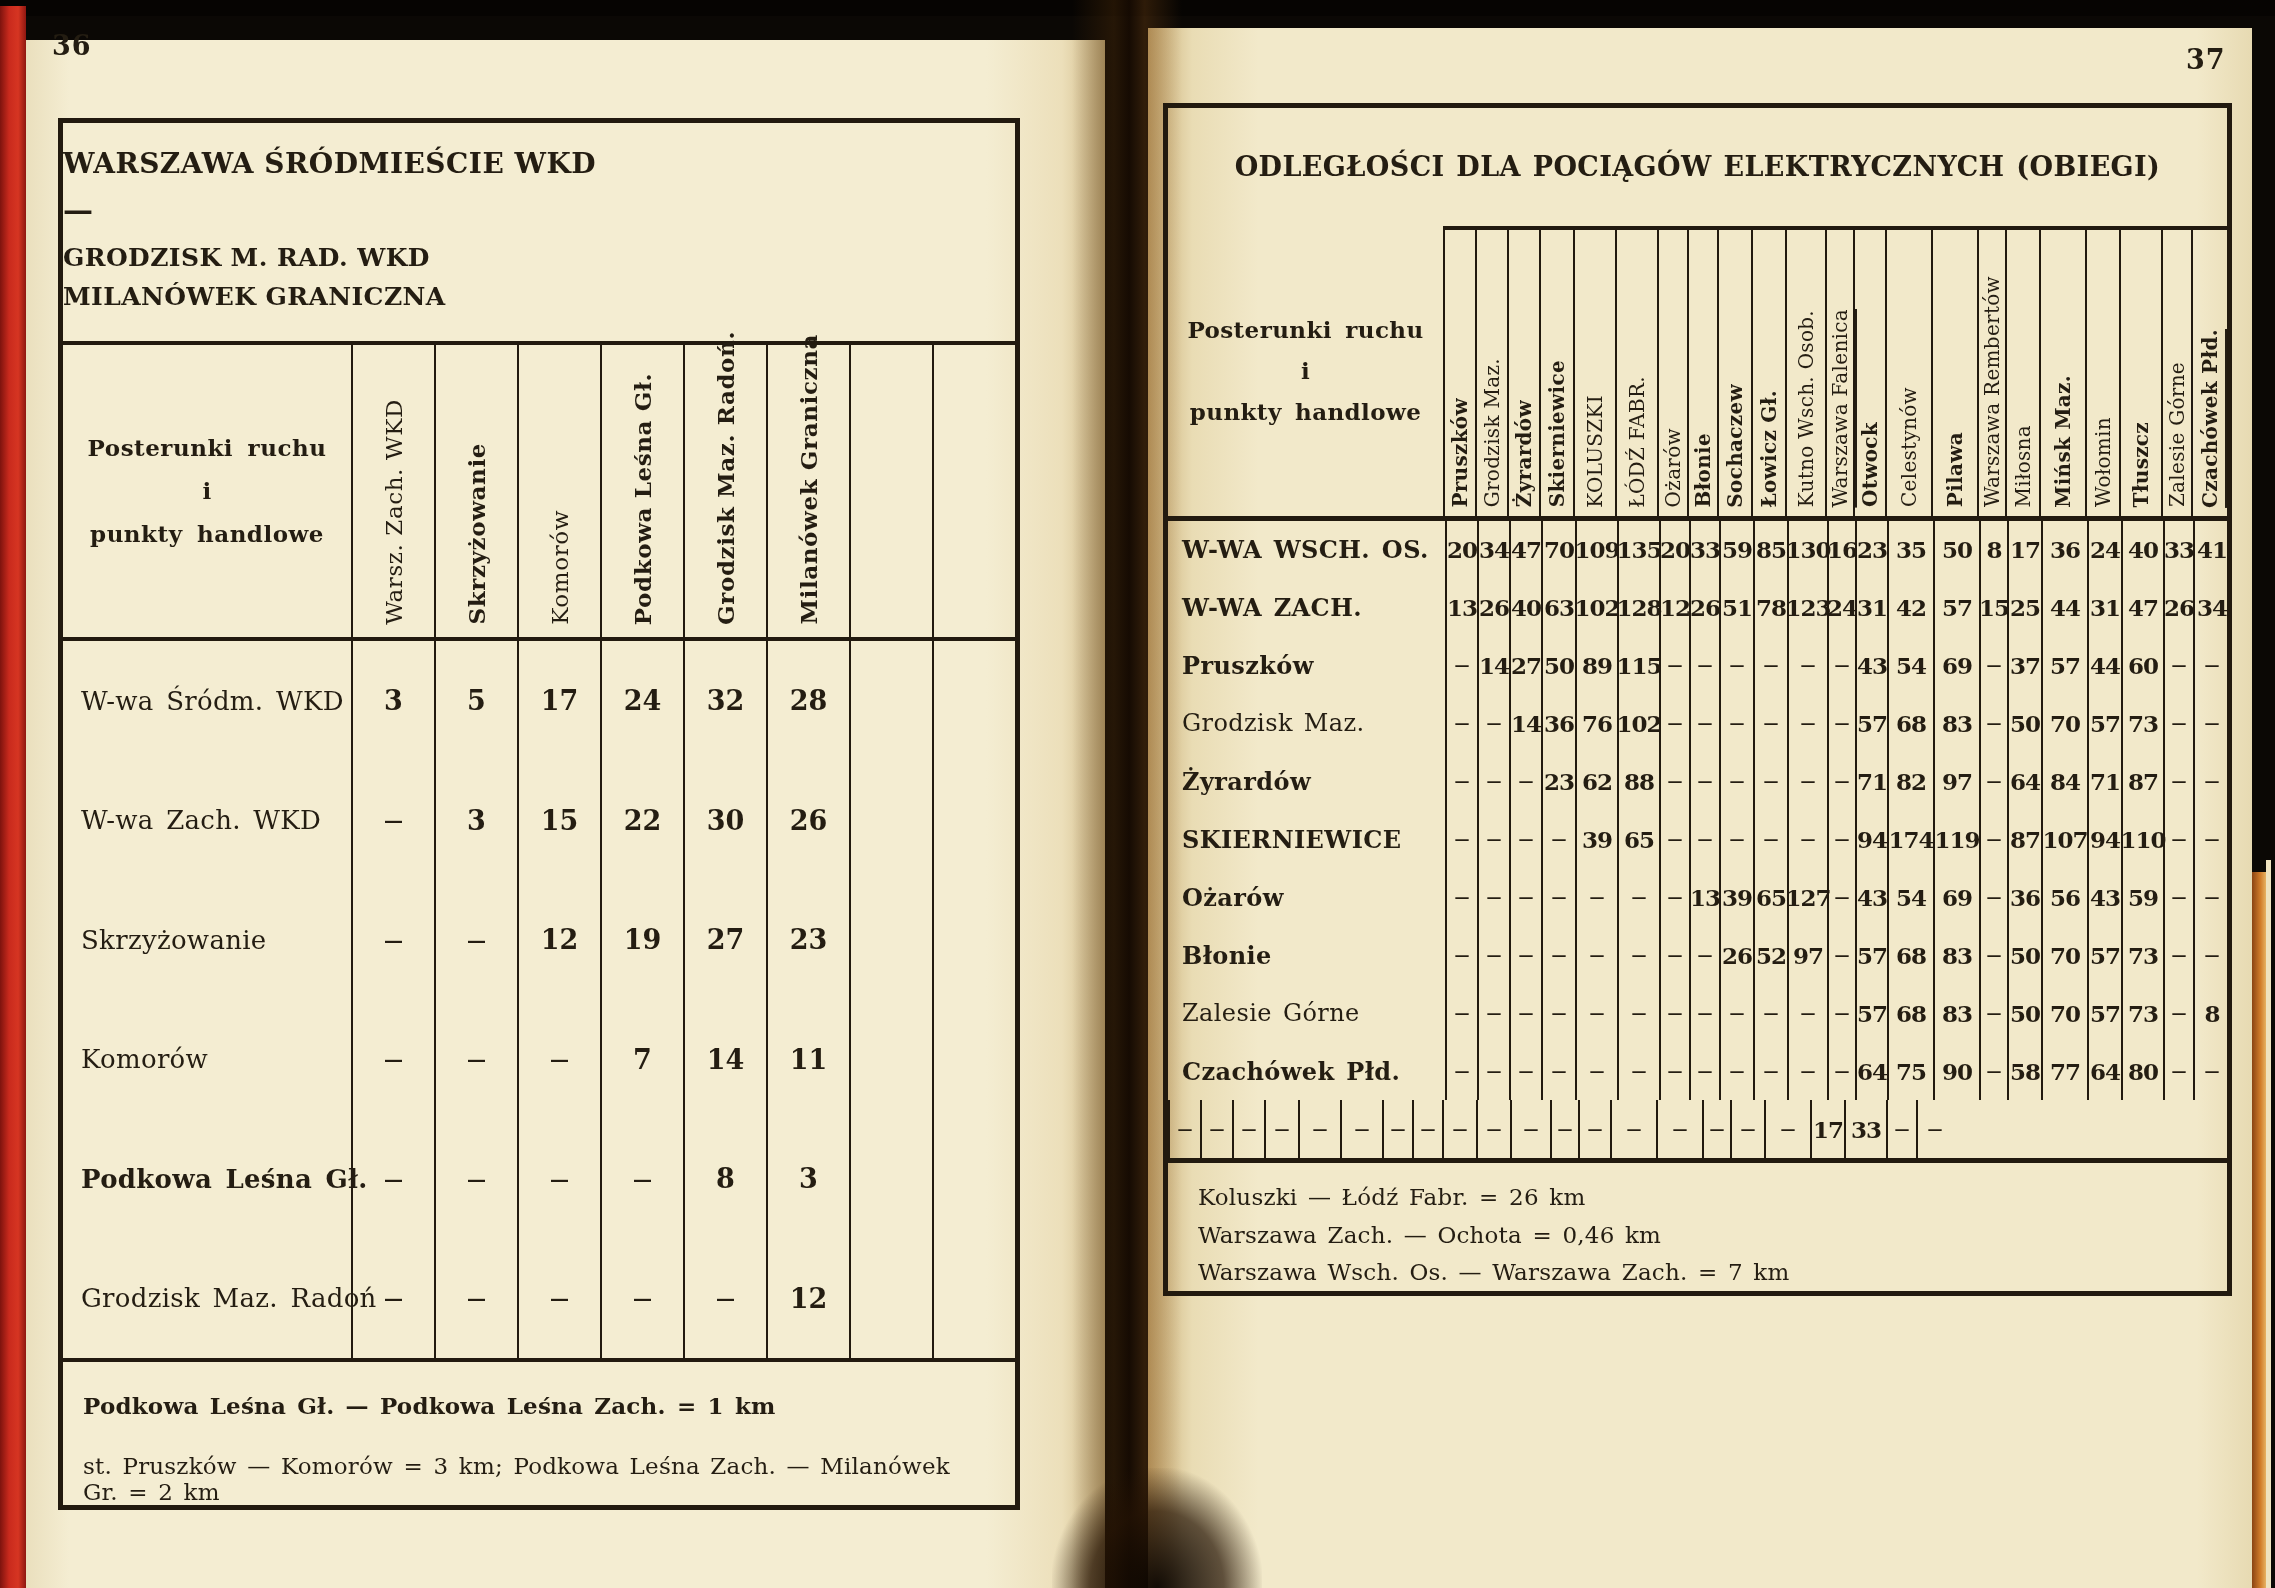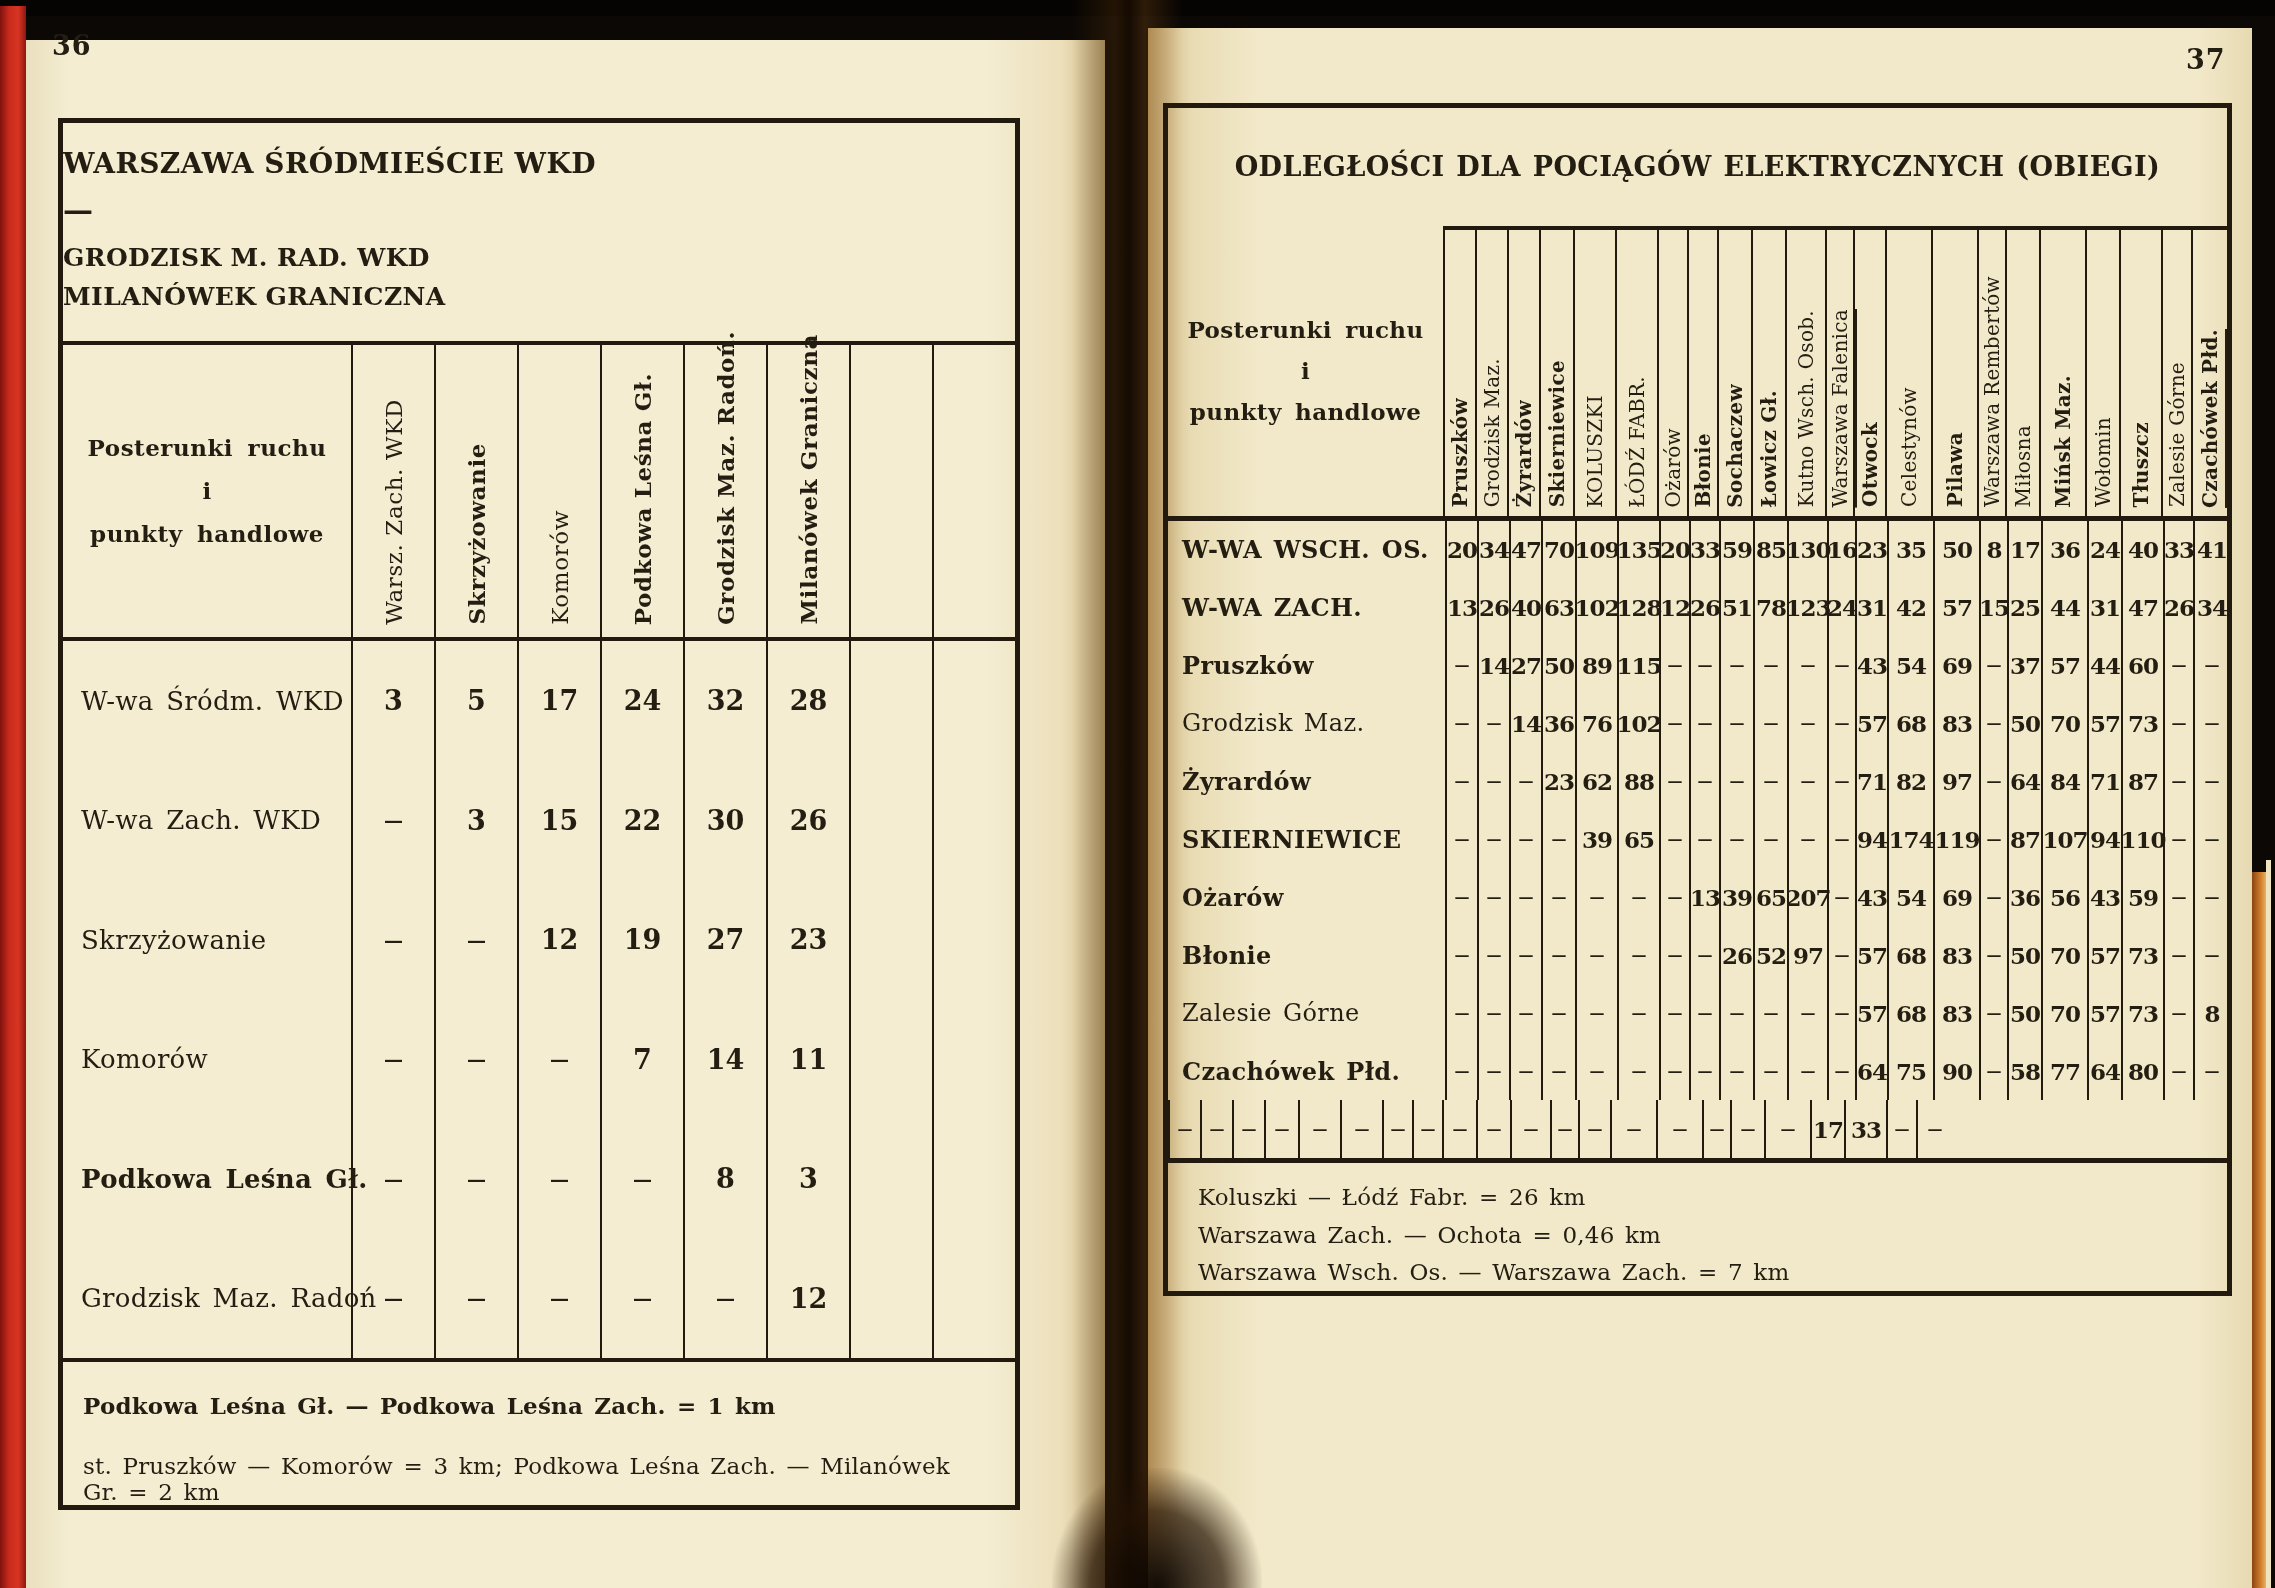--- a/index.html
+++ b/index.html
@@ -451,21 +451,21 @@
           <div class="rcell dash" style="width: 32px;">—</div>
           <div class="rcell dash" style="width: 32px;">—</div>
           <div class="rcell dash" style="width: 32px;">—</div>
           <div class="rcell dash" style="width: 34px;">—</div>
           <div class="rcell dash" style="width: 42px;">—</div>
           <div class="rcell dash" style="width: 42px;">—</div>
           <div class="rcell dash" style="width: 30px;">—</div>
           <div class="rcell" style="width: 30px;">13</div>
           <div class="rcell" style="width: 34px;">39</div>
           <div class="rcell" style="width: 34px;">65</div>
-          <div class="rcell" style="width: 40px;">207</div>
+          <div class="rcell" style="width: 40px;">127</div>
           <div class="rcell dash" style="width: 28px;">—</div>
           <div class="rcell" style="width: 32px;">43</div>
           <div class="rcell" style="width: 46px;">54</div>
           <div class="rcell" style="width: 46px;">69</div>
           <div class="rcell dash" style="width: 28px;">—</div>
           <div class="rcell" style="width: 34px;">36</div>
           <div class="rcell" style="width: 46px;">56</div>
           <div class="rcell" style="width: 34px;">43</div>
           <div class="rcell" style="width: 42px;">59</div>
           <div class="rcell dash" style="width: 30px;">—</div>

